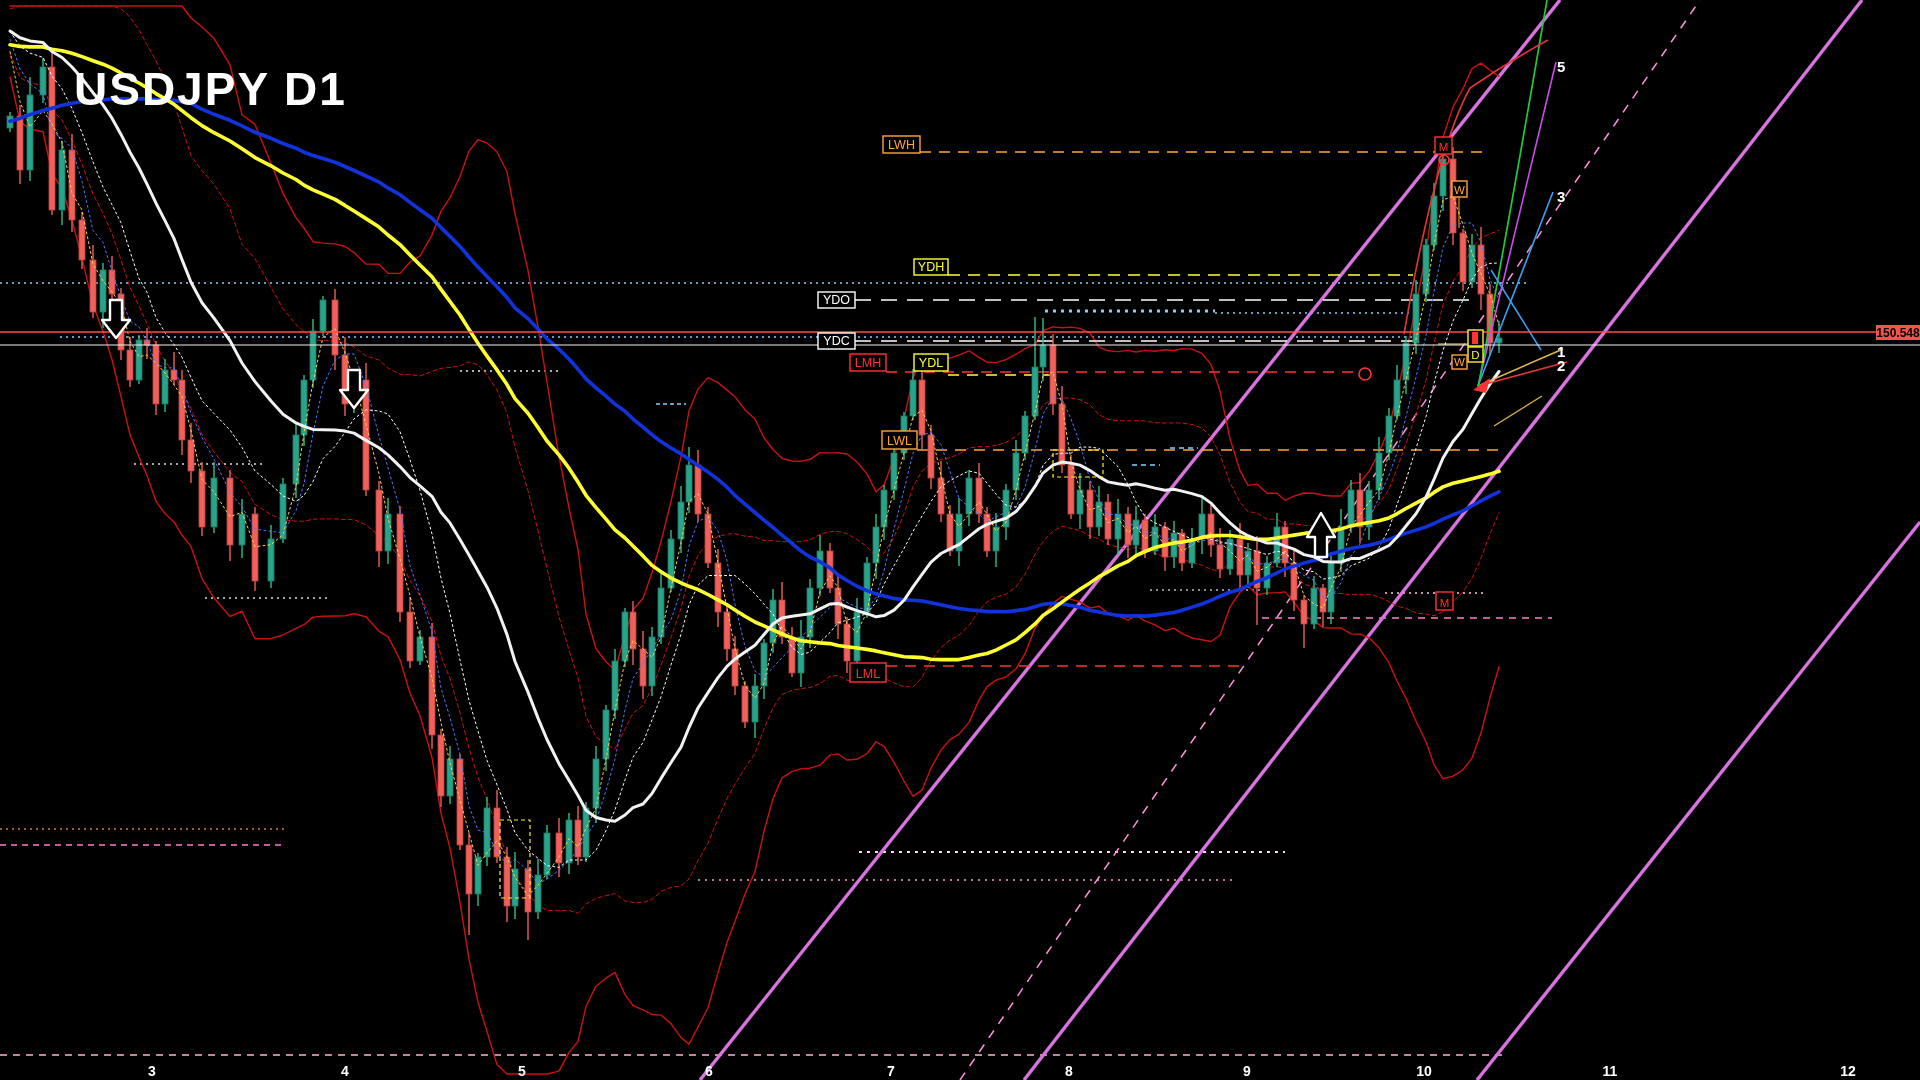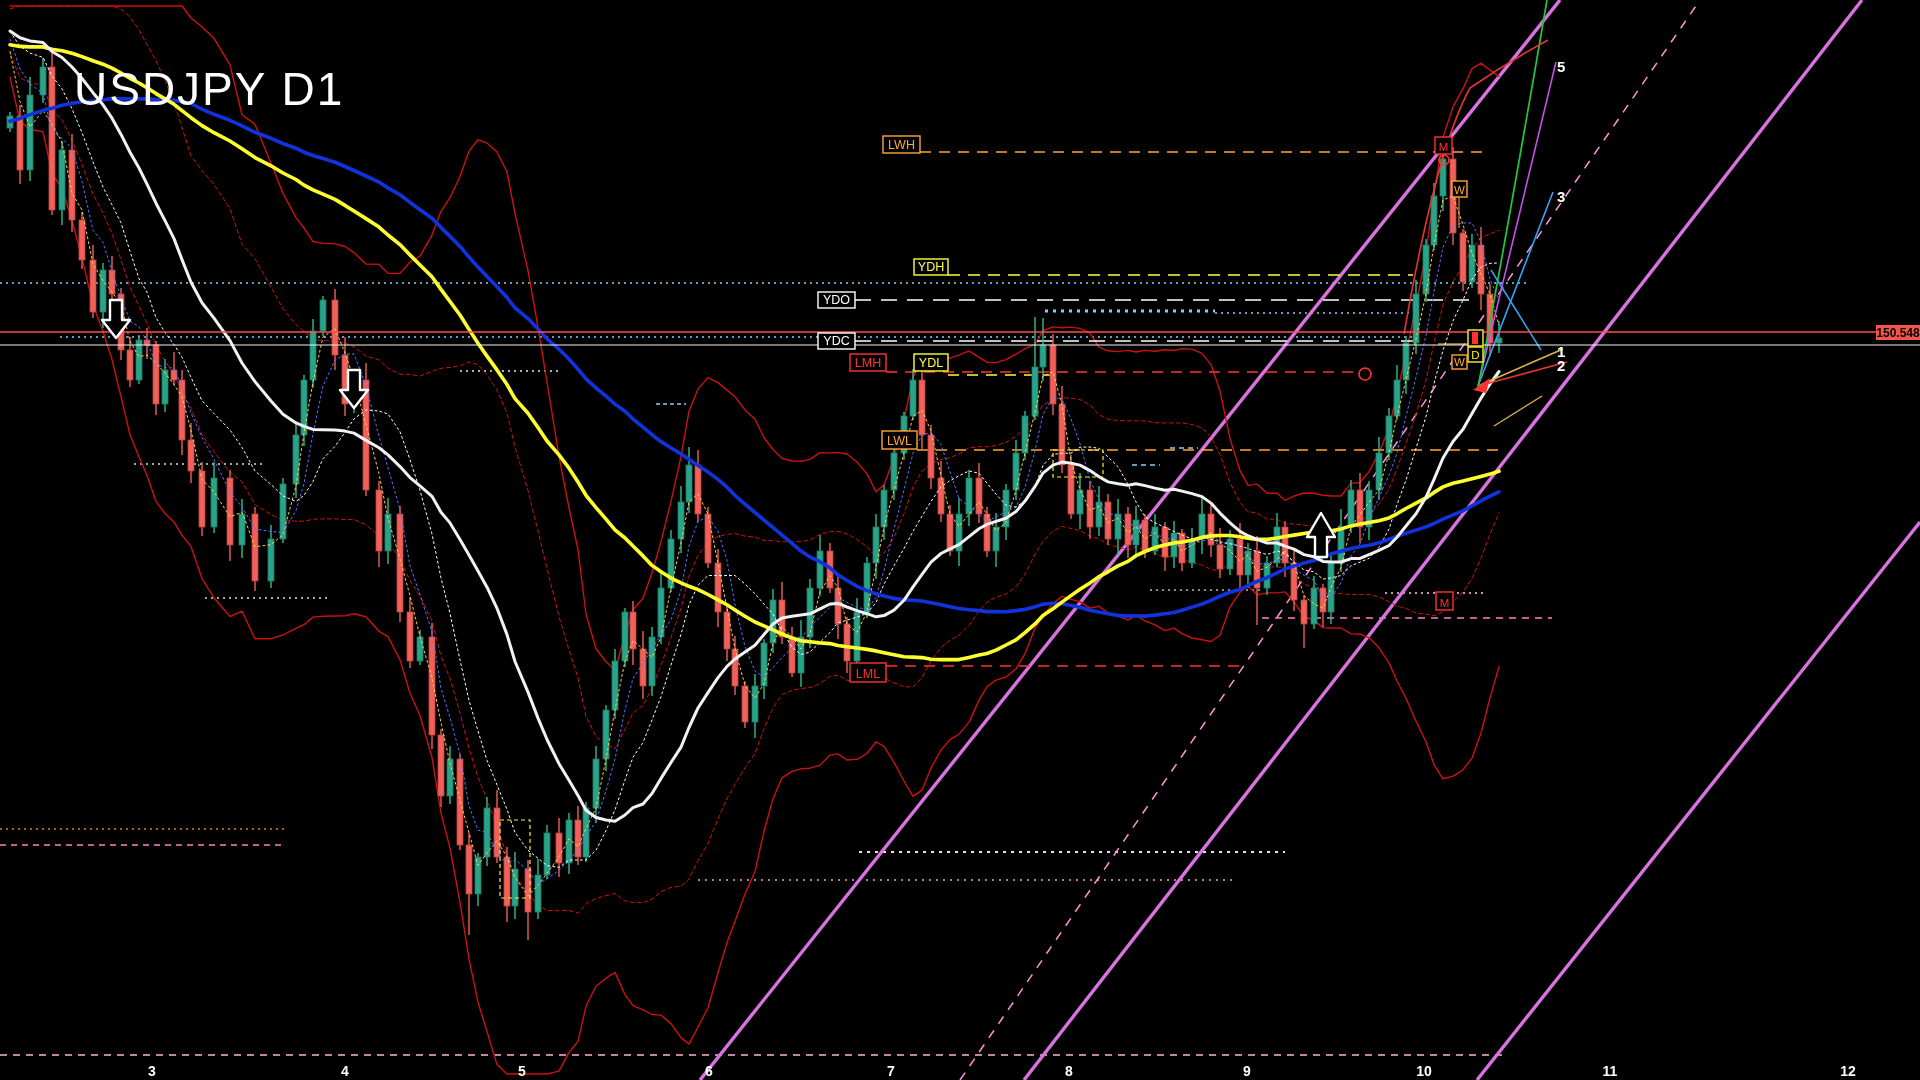--- a/index.html
+++ b/index.html
@@ -1,19 +1,19 @@
 <!DOCTYPE html>
 <html><head>
 <meta charset="utf-8">
 <style>
   html,body{margin:0;padding:0;background:#000;}
   .stage{position:relative;width:1920px;height:1080px;background:#000;overflow:hidden;
          font-family:"Liberation Sans",sans-serif;}
   .chart-title{position:absolute;left:74px;top:62px;color:#fff;font-size:46px;
-         letter-spacing:2px;font-weight:400;z-index:5;pointer-events:none;}
+         letter-spacing:2px;font-weight:700;z-index:5;pointer-events:none;}
   svg{position:absolute;left:0;top:0;}
   text{font-family:"Liberation Sans",sans-serif;}
 </style>
 </head>
 <body>
 
 <div class="stage">
   <div class="chart-title">USDJPY D1</div>
   <svg id="chart" width="1920" height="1080" viewBox="0 0 1920 1080">
       <line x1="0" y1="283" x2="1530" y2="283" stroke="#87cefa" stroke-width="1.4" stroke-dasharray="2 4"></line>

